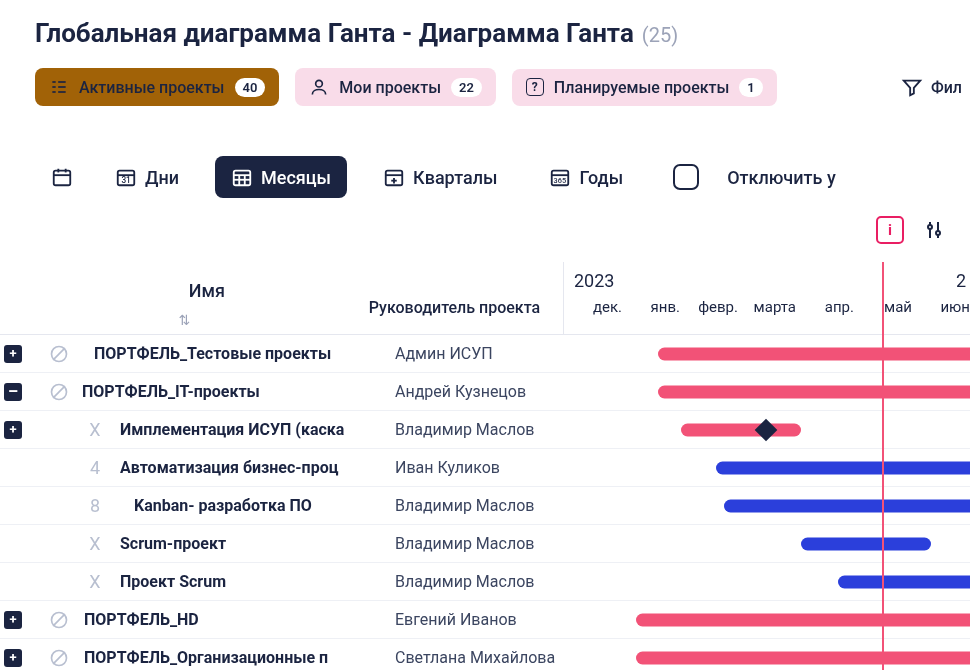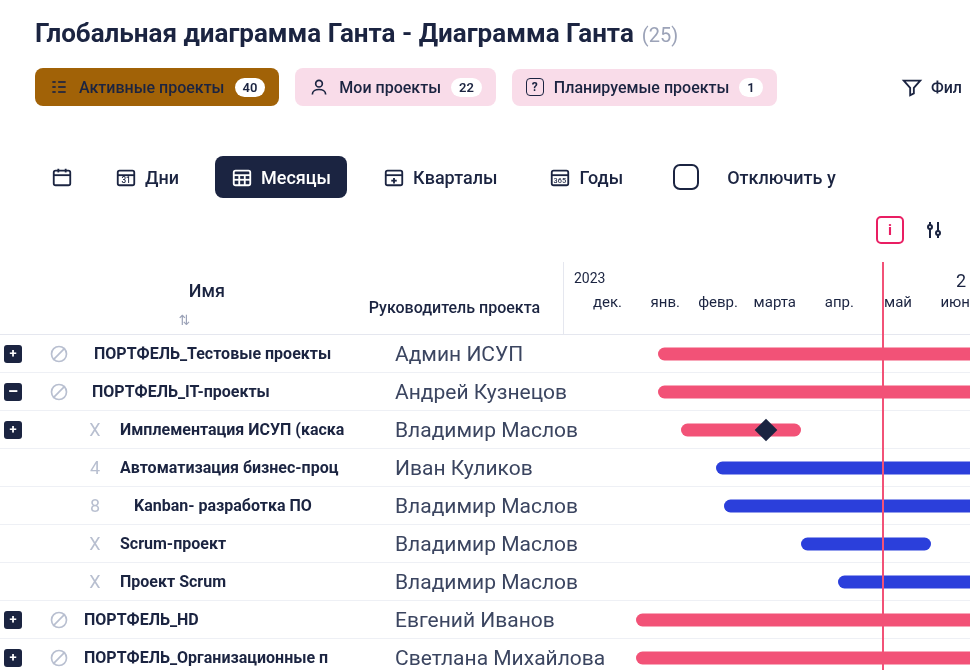--- a/index.html
+++ b/index.html
@@ -29,28 +29,28 @@
 .settings-ico{width:28px;height:28px;display:flex;align-items:center;justify-content:center;color:#1b2441;cursor:pointer}
 .grid{position:relative}
 .ghead{display:flex;border-bottom:1px solid #e5e7ef}
 .col-name{width:395px;padding-left:45px}
 .col-mgr{width:210px}
 .col-tl{flex:1;position:relative;border-left:1px solid #e5e7ef}
 .ghead .col-name{text-align:center;font-size:18px;font-weight:500;color:#1b2441;padding-top:18px;height:72px;position:relative}
 .sort-ico{position:absolute;bottom:6px;left:50%;transform:translateX(-50%);color:#9ca3b8;font-size:14px}
 .ghead .col-mgr{font-size:16px;font-weight:500;color:#1b2441;display:flex;align-items:center;padding-top:18px}
 .tl-head{display:flex;flex-direction:column;height:72px}
-.tl-year{padding:8px 0 0 10px;font-size:14px;color:#1b2441}
+.tl-year{padding:8px 0 0 10px;font-size:18px;color:#1b2441}
 .tl-months{display:flex;height:32px;align-items:center;font-size:15px;color:#1b2441}
 .tl-m{width:58px;text-align:right;white-space:nowrap;overflow:hidden}
 .year-right{position:absolute;right:4px;top:8px;font-size:18px;color:#1b2441}
 .row{display:flex;height:38px;align-items:center;border-bottom:1px solid #eef0f5}
 .row .col-name{display:flex;align-items:center;gap:8px;font-size:16px;font-weight:500;color:#1b2441;padding-left:4px;white-space:nowrap;overflow:hidden}
 .row .col-name.bold{font-weight:700}
-.row .col-mgr{font-size:21px;color:#3b4560;white-space:nowrap;overflow:hidden}
+.row .col-mgr{font-size:16px;color:#3b4560;white-space:nowrap;overflow:hidden}
 .exp{width:18px;height:18px;background:#1b2441;color:#fff;border-radius:3px;display:flex;align-items:center;justify-content:center;font-size:13px;font-weight:700;flex-shrink:0;cursor:pointer}
 .exp.minus{font-size:16px;line-height:1}
 .spacer{display:inline-block;flex-shrink:0}
 .status-ico{width:22px;height:22px;color:#b8bfd0;flex-shrink:0;display:flex;align-items:center;justify-content:center;font-size:18px}
 .bars{position:relative;height:100%;width:100%}
 .bar{position:absolute;height:13px;border-radius:7px;top:50%;transform:translateY(-50%)}
 .bar.pink{background:#f25277}
 .bar.blue{background:#2b3fdb}
 .diamond{position:absolute;width:16px;height:16px;background:#1b2441;transform:translateY(-50%) rotate(45deg);top:50%}
 .today-line{position:absolute;top:0;bottom:0;width:2px;background:#f25277;left:277px;z-index:5}
@@ -227,21 +227,21 @@
       <div class="row">
         <div class="col-name bold">
           <div class="exp minus">–</div>
           <span class="spacer" style="width: 10px;"></span>
           <span class="status-ico">
             <svg width="20" height="20" viewBox="0 0 24 24" fill="none" stroke="#b8bfd0" stroke-width="2">
               <circle cx="12" cy="12" r="9"></circle>
               <line x1="5" y1="19" x2="19" y2="5"></line>
             </svg>
           </span>
-          <span style="margin-left: 14px;">ПОРТФЕЛЬ_IT-проекты</span>
+          <span style="margin-left: 4px;">ПОРТФЕЛЬ_IT-проекты</span>
         </div>
         <div class="col-mgr">Андрей Кузнецов</div>
         <div class="col-tl">
           <div class="bars">
             <div class="bar pink" style="left: 52px; width: 330px;"></div>
           </div>
         </div>
       </div>
       <div class="row">
         <div class="col-name bold">

